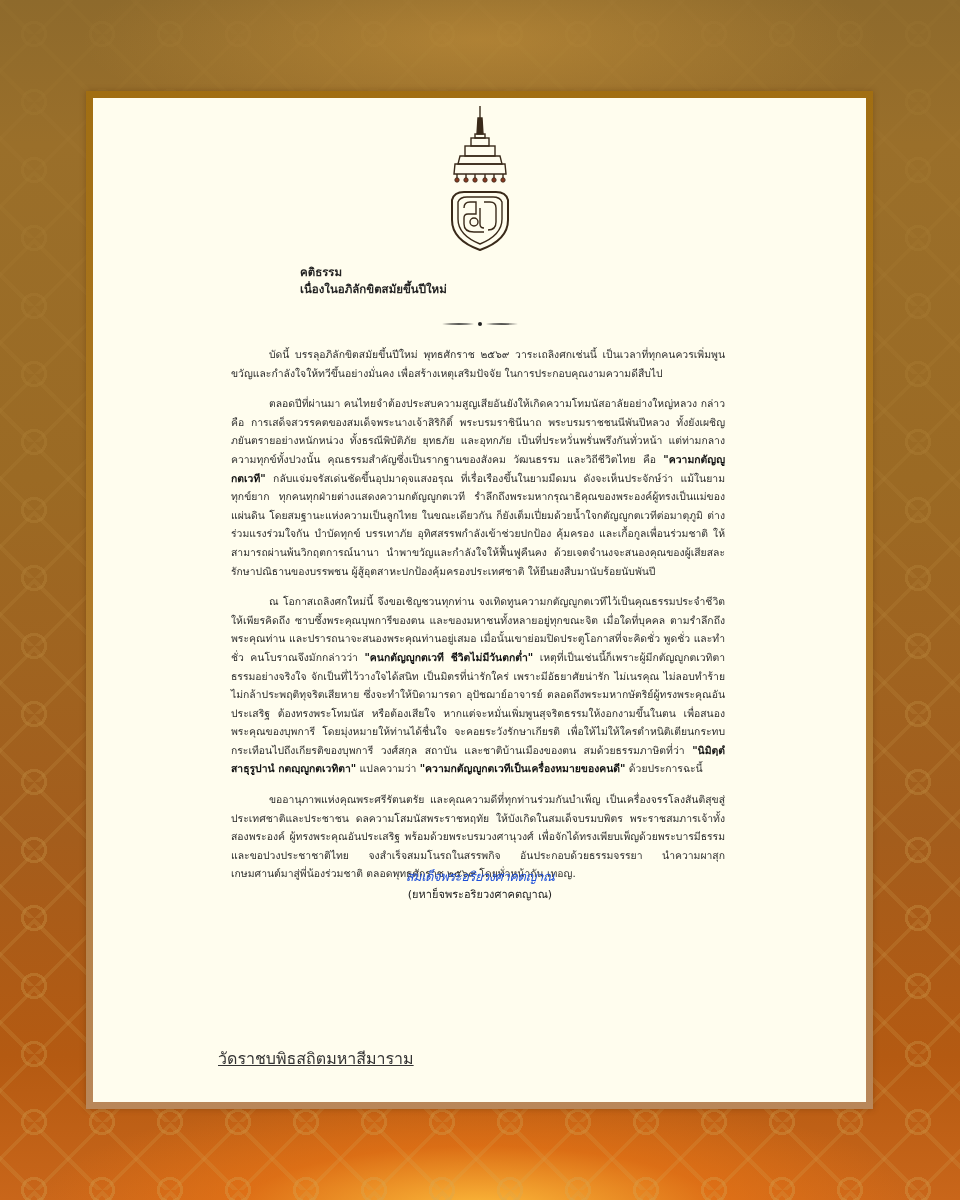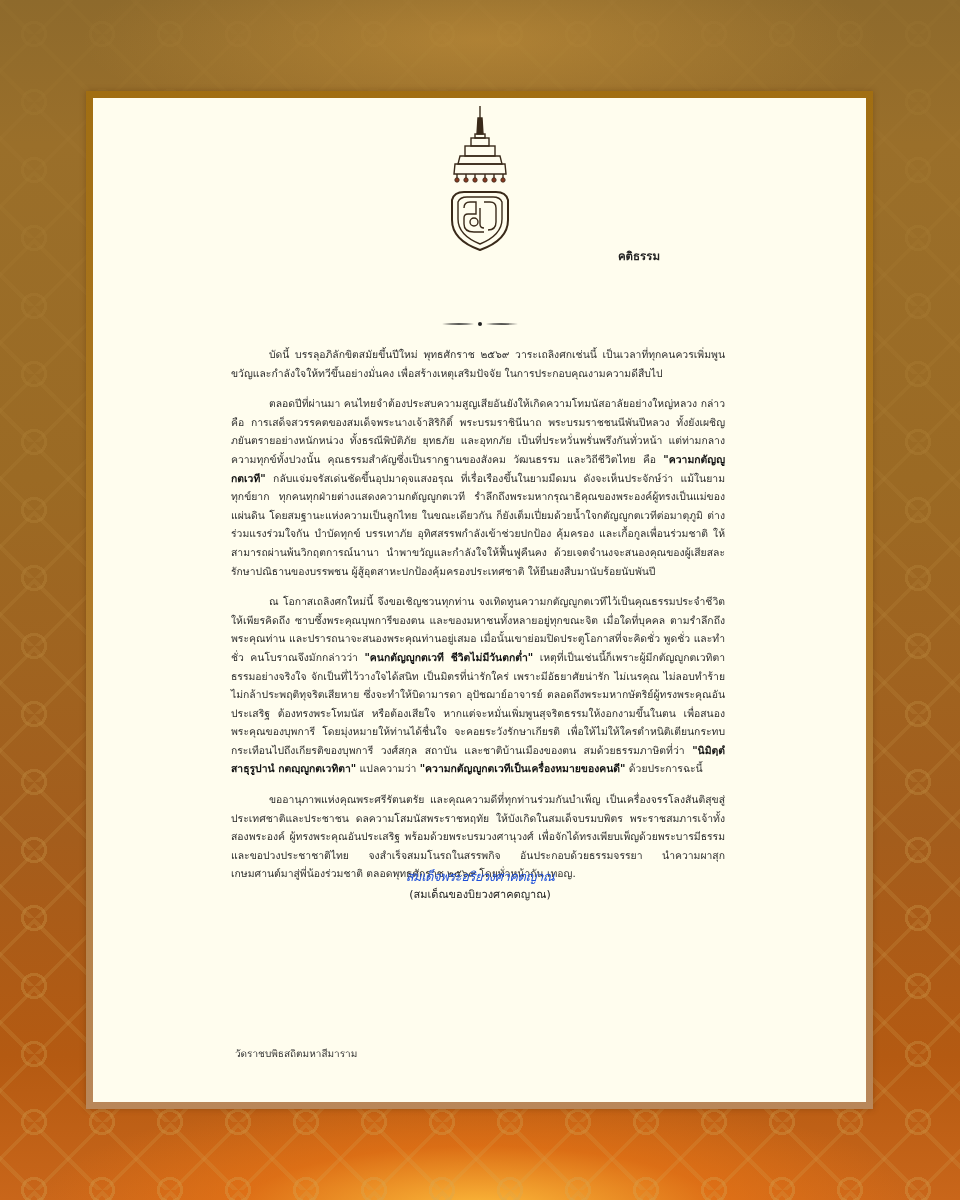--- a/index.html
+++ b/index.html
@@ -51,22 +51,22 @@
       position: absolute;
       left: 440px;
       top: 104px;
       width: 80px;
       height: 148px;
     }
     .heading {
       position: absolute;
       left: 300px;
       width: 360px;
-      top: 248px;
-      text-align: right;
+      top: 264px;
+      text-align: left;
       font-weight: bold;
       font-size: 11.5px;
       line-height: 17px;
       color: #222;
     }
     .divider {
       position: absolute;
       left: 440px;
       top: 319px;
       width: 80px;
@@ -110,24 +110,25 @@
       font-size: 11px;
       line-height: 18px;
     }
     .signer-title {
       font-size: 11px;
       font-weight: bold;
       line-height: 18px;
     }
     .footer-location {
       position: absolute;
-      left: 235px;
+      left: 218px;
       top: 1046px;
-      font-size: 10px;
+      font-size: 16px;
       color: #333;
+      text-decoration: underline;
     }
   </style>
 </head>
 <body>
 
 <div class="pattern"></div>
 
 <div class="frame"></div>
 
 <div class="paper"></div>
@@ -163,33 +164,34 @@
 
     <path d="M24 104 Q24 98 30 98 L36 98 L36 110 L28 110 Q24 110 24 114 L24 120 Q24 128 34 128 L44 128"></path>
     <path d="M44 98 L50 98 Q56 98 56 104 L56 118 Q56 126 48 126"></path>
     <path d="M40 104 L40 120 Q40 124 44 124"></path>
     <circle cx="34" cy="118" r="4"></circle>
   </g>
 </svg>
 
 <div class="heading">
   <div>คติธรรม</div>
+  <div>เนื่องในอภิลักขิตสมัยขึ้นปีใหม่</div>
 </div>
 
 <svg class="divider" viewBox="0 0 80 10" xmlns="http://www.w3.org/2000/svg">
   <path d="M2 5 Q20 3.5 34 5 Q20 6.5 2 5 Z" fill="#222"></path>
   <path d="M78 5 Q60 3.5 46 5 Q60 6.5 78 5 Z" fill="#222"></path>
   <circle cx="40" cy="5" r="2" fill="#222"></circle>
 </svg>
 
 <div class="body-text">
   <p>บัดนี้ บรรลุอภิลักขิตสมัยขึ้นปีใหม่ พุทธศักราช ๒๕๖๙ วาระเถลิงศกเช่นนี้ เป็นเวลาที่ทุกคนควรเพิ่มพูนขวัญและกำลังใจให้ทวีขึ้นอย่างมั่นคง เพื่อสร้างเหตุเสริมปัจจัย ในการประกอบคุณงามความดีสืบไป</p>
   <p><span>ตลอดปีที่ผ่านมา คนไทยจำต้องประสบความสูญเสียอันยังให้เกิดความโทมนัสอาลัยอย่างใหญ่หลวง กล่าวคือ การเสด็จสวรรคตของสมเด็จพระนางเจ้าสิริกิติ์ พระบรมราชินีนาถ พระบรมราชชนนีพันปีหลวง ทั้งยังเผชิญภยันตรายอย่างหนักหน่วง ทั้งธรณีพิบัติภัย ยุทธภัย และอุทกภัย เป็นที่ประหวั่นพรั่นพรึงกันทั่วหน้า แต่ท่ามกลางความทุกข์ทั้งปวงนั้น คุณธรรมสำคัญซึ่งเป็นรากฐานของสังคม วัฒนธรรม และวิถีชีวิตไทย คือ </span><b>"ความกตัญญูกตเวที"</b><span> กลับแจ่มจรัสเด่นชัดขึ้นอุปมาดุจแสงอรุณ ที่เรื่อเรืองขึ้นในยามมืดมน ดังจะเห็นประจักษ์ว่า แม้ในยามทุกข์ยาก ทุกคนทุกฝ่ายต่างแสดงความกตัญญูกตเวที รำลึกถึงพระมหากรุณาธิคุณของพระองค์ผู้ทรงเป็นแม่ของแผ่นดิน โดยสมฐานะแห่งความเป็นลูกไทย ในขณะเดียวกัน ก็ยังเต็มเปี่ยมด้วยน้ำใจกตัญญูกตเวทีต่อมาตุภูมิ ต่างร่วมแรงร่วมใจกัน บำบัดทุกข์ บรรเทาภัย อุทิศสรรพกำลังเข้าช่วยปกป้อง คุ้มครอง และเกื้อกูลเพื่อนร่วมชาติ ให้สามารถผ่านพ้นวิกฤตการณ์นานา นำพาขวัญและกำลังใจให้ฟื้นฟูคืนคง ด้วยเจตจำนงจะสนองคุณของผู้เสียสละ รักษาปณิธานของบรรพชน ผู้สู้อุตสาหะปกป้องคุ้มครองประเทศชาติ ให้ยืนยงสืบมานับร้อยนับพันปี</span></p>
   <p><span>ณ โอกาสเถลิงศกใหม่นี้ จึงขอเชิญชวนทุกท่าน จงเทิดทูนความกตัญญูกตเวทีไว้เป็นคุณธรรมประจำชีวิต ให้เพียรคิดถึง ซาบซึ้งพระคุณบุพการีของตน และของมหาชนทั้งหลายอยู่ทุกขณะจิต เมื่อใดที่บุคคล ตามรำลึกถึงพระคุณท่าน และปรารถนาจะสนองพระคุณท่านอยู่เสมอ เมื่อนั้นเขาย่อมปิดประตูโอกาสที่จะคิดชั่ว พูดชั่ว และทำชั่ว คนโบราณจึงมักกล่าวว่า </span><b>"คนกตัญญูกตเวที ชีวิตไม่มีวันตกต่ำ"</b><span> เหตุที่เป็นเช่นนี้ก็เพราะผู้มีกตัญญูกตเวทิตาธรรมอย่างจริงใจ จักเป็นที่ไว้วางใจได้สนิท เป็นมิตรที่น่ารักใคร่ เพราะมีอัธยาศัยน่ารัก ไม่เนรคุณ ไม่ลอบทำร้าย ไม่กล้าประพฤติทุจริตเสียหาย ซึ่งจะทำให้บิดามารดา อุปัชฌาย์อาจารย์ ตลอดถึงพระมหากษัตริย์ผู้ทรงพระคุณอันประเสริฐ ต้องทรงพระโทมนัส หรือต้องเสียใจ หากแต่จะหมั่นเพิ่มพูนสุจริตธรรมให้งอกงามขึ้นในตน เพื่อสนองพระคุณของบุพการี โดยมุ่งหมายให้ท่านได้ชื่นใจ จะคอยระวังรักษาเกียรติ เพื่อให้ไม่ให้ใครตำหนิติเตียนกระทบกระเทือนไปถึงเกียรติของบุพการี วงศ์สกุล สถาบัน และชาติบ้านเมืองของตน สมด้วยธรรมภาษิตที่ว่า </span><b>"นิมิตฺตํ สาธุรูปานํ กตญฺญูกตเวทิตา"</b><span> แปลความว่า </span><b>"ความกตัญญูกตเวทีเป็นเครื่องหมายของคนดี"</b><span> ด้วยประการฉะนี้</span></p>
   <p>ขออานุภาพแห่งคุณพระศรีรัตนตรัย และคุณความดีที่ทุกท่านร่วมกันบำเพ็ญ เป็นเครื่องจรรโลงสันติสุขสู่ประเทศชาติและประชาชน ดลความโสมนัสพระราชหฤทัย ให้บังเกิดในสมเด็จบรมบพิตร พระราชสมภารเจ้าทั้งสองพระองค์ ผู้ทรงพระคุณอันประเสริฐ พร้อมด้วยพระบรมวงศานุวงศ์ เพื่อจักได้ทรงเพียบเพ็ญด้วยพระบารมีธรรม และขอปวงประชาชาติไทย จงสำเร็จสมมโนรถในสรรพกิจ อันประกอบด้วยธรรมจรรยา นำความผาสุกเกษมศานต์มาสู่พี่น้องร่วมชาติ ตลอดพุทธศักราช ๒๕๖๙ โดยทั่วหน้ากัน เทอญ.</p>
 </div>
 
 <div class="signature-block">
   <div class="signature">สมเด็จพระอริยวงศาคตญาณ</div>
-  <div class="signer-name">(สมเด็ณของบิยวงศาคตญาณ)</div>
+  <div class="signer-name">(ยหาย็จพระอริยวงศาคตญาณ)</div>
 </div>
 
 <div class="footer-location">วัดราชบพิธสถิตมหาสีมาราม</div>
 
 </body></html>

